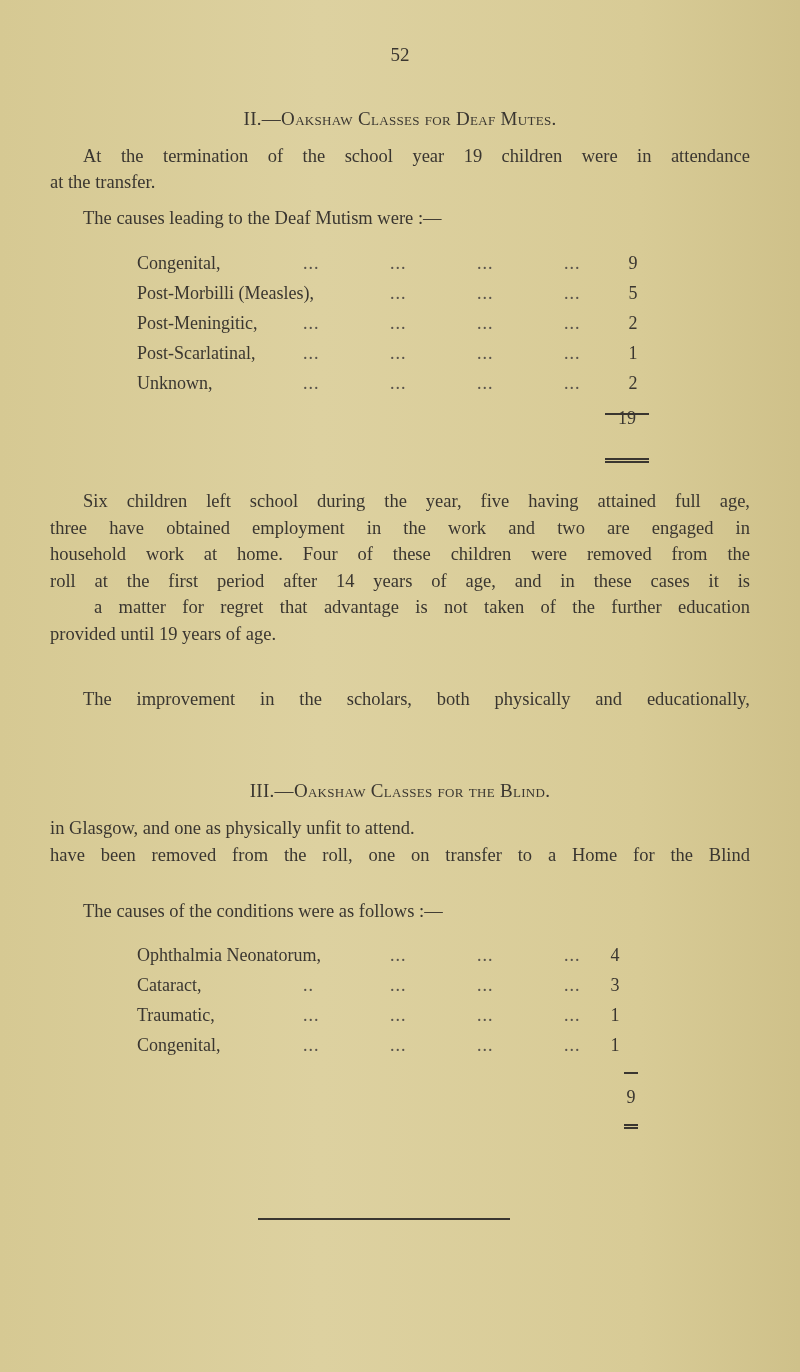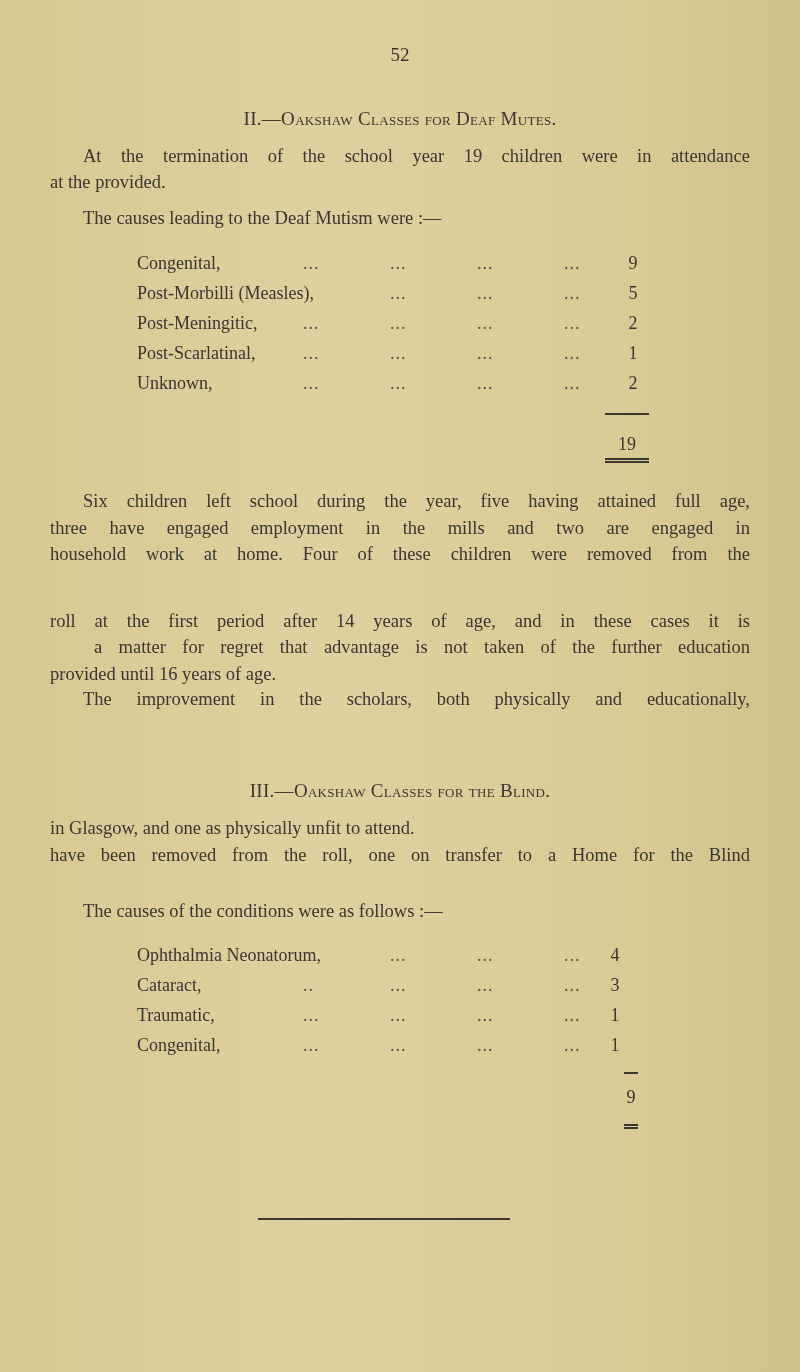--- a/index.html
+++ b/index.html
@@ -25,21 +25,21 @@
 <body>
 
 <div class="abs page-num">52</div>
 
 <div class="abs heading" style="top:108px;">
   <span>II.—</span><span class="sc">Oakshaw Classes for Deaf Mutes.</span>
 </div>
 
 <div class="abs" style="left:50px; top:143px; width:700px; font-size:18.5px; line-height:26px;">
   <div style="text-indent:33px; text-align:justify; text-align-last:justify;">At the termination of the school year 19 children were in attendance</div>
-  <div>at the provided.</div>
+  <div>at the transfer.</div>
 </div>
 
 <div class="abs" style="left:83px; top:208px; font-size:18.5px;">The causes leading to the Deaf Mutism were :—</div>
 
 <div class="abs row" style="top:253px;">
   <span class="label">Congenital,</span>
   <span class="dots" style="left:166px;">...</span>
     <span class="dots" style="left:253px;">...</span>
     <span class="dots" style="left:340px;">...</span>
     <span class="dots" style="left:427px;">...</span>
@@ -71,31 +71,31 @@
 <div class="abs row" style="top:373px;">
   <span class="label">Unknown,</span>
   <span class="dots" style="left:166px;">...</span>
     <span class="dots" style="left:253px;">...</span>
     <span class="dots" style="left:340px;">...</span>
     <span class="dots" style="left:427px;">...</span>
   <span class="val" style="left:481px;">2</span>
 </div>
 
 <div class="abs rule" style="left:605px; top:413px; width:44px;"></div>
-<div class="abs" style="left:605px; top:434px; width:44px; text-align:center; font-size:18px;">19</div>
+<div class="abs" style="left:605px; top:408px; width:44px; text-align:center; font-size:18px;">19</div>
 <div class="abs rule" style="left:605px; top:458px; width:44px;"></div>
 <div class="abs rule" style="left:605px; top:461px; width:44px;"></div>
 
 <div class="abs" style="left:50px; top:488px; width:700px; font-size:18.5px; line-height:26.5px; font-stretch:condensed;">
   <div style="text-indent:33px; text-align:justify; text-align-last:justify;">Six children left school during the year, five having attained full age,</div>
-  <div style="text-align:justify; text-align-last:justify;">three have engaged employment in the mills and two are engaged in</div>
+  <div style="text-align:justify; text-align-last:justify;">three have obtained employment in the work and two are engaged in</div>
   <div style="text-align:justify; text-align-last:justify;">household work at home.   Four of these children were removed from the</div>
-  <div style="text-align:justify; text-align-last:justify;margin-top:40px;">roll at the first period after 14 years of age, and in these cases it is</div>
+  <div style="text-align:justify; text-align-last:justify;">roll at the first period after 14 years of age, and in these cases it is</div>
   <div style="text-align:justify; text-align-last:justify;margin-left:44px;">a matter for regret that advantage is not taken of the further education</div>
-  <div>provided until 16 years of age.</div>
+  <div>provided until 19 years of age.</div>
 </div>
 
 <div class="abs" style="left:50px; top:686px; width:700px; font-size:18.5px; line-height:26.5px;">
   <div style="text-indent:33px; text-align:justify; text-align-last:justify;">The improvement in the scholars, both physically and educationally,</div>
 </div>
 
 <div class="abs heading" style="top:780px;">
   <span>III.—</span><span class="sc">Oakshaw Classes for the Blind.</span>
 </div>
 

